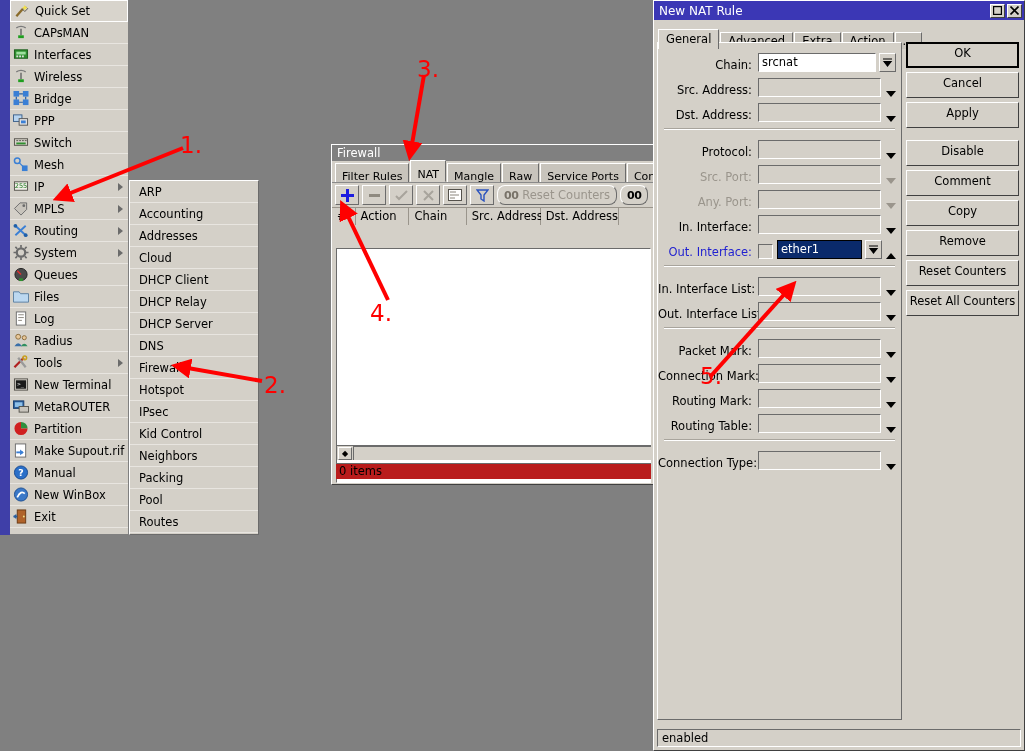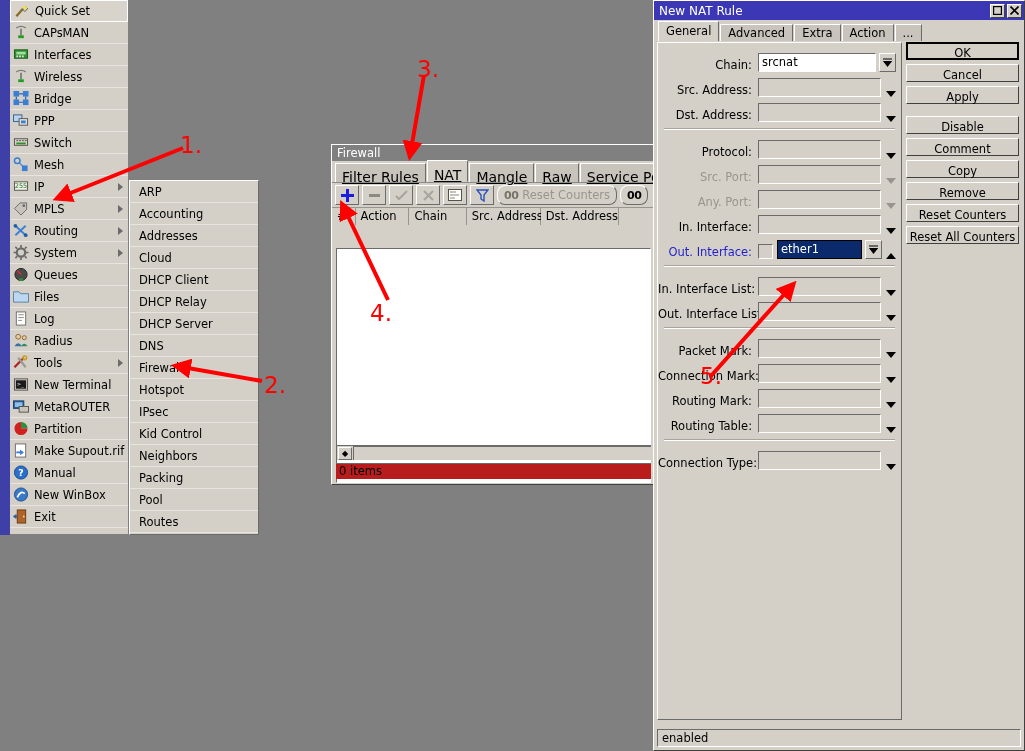--- a/index.html
+++ b/index.html
@@ -93,24 +93,23 @@
     border-bottom:1px solid #8a8a8a;
   }
   .fw-tab {
     height:19px; line-height:18px;
     padding:4px 6px;
     background:#c8c4bc;
     border-top:1px solid #ffffff;
     border-left:1px solid #ffffff;
     border-right:1px solid #6b6b6b;
     margin-right:1px;
-    font-size:14px;
+    font-size:11px;
     cursor:default;
     white-space:nowrap;
-    text-decoration:underline;
   }
   .fw-tab.active {
     height:22px; line-height:20px;
     background:#d4d0c8;
     border-bottom:1px solid #d4d0c8;
     position:relative; z-index:3;
   }
   #fw-toolbar {
     display:flex; align-items:center;
     height:24px;
@@ -203,21 +202,21 @@
     background:#d4d0c8;
     border-top:1px solid #ffffff; border-left:1px solid #ffffff;
     border-right:1px solid #404040; border-bottom:1px solid #404040;
     display:flex; align-items:center; justify-content:center;
     color:#000; font-size:10px; line-height:1;
     cursor:default;
   }
   #nat-tabs {
     display:flex; align-items:flex-end;
     height:20px; padding-left:4px;
-    margin-top:1px;
+    margin-top:9px;
   }
   .nat-tab {
     height:17px; line-height:16px;
     padding:0 7px;
     background:#c8c4bc;
     border-top:1px solid #ffffff; border-left:1px solid #ffffff;
     border-right:1px solid #6b6b6b;
     margin-right:1px;
     font-size:11.5px; cursor:default; white-space:nowrap;
   }
@@ -299,21 +298,21 @@
   }
   .divider {
     height:1px; margin:6px 6px 8px 6px;
     border-top:1px solid #a8a49c;
     border-bottom:1px solid #ffffff;
   }
   #btn-panel {
     position:absolute; right:5px; top:0; width:113px;
   }
   .dlg-btn {
-    width:113px; height:18px; margin-bottom:4px;
+    width:113px; height:26px; margin-bottom:4px;
     background:#d4d0c8;
     border-top:1px solid #ffffff; border-left:1px solid #ffffff;
     border-right:1px solid #404040; border-bottom:1px solid #404040;
     font-size:11.5px; line-height:20px; text-align:center;
     cursor:default;
   }
   .dlg-btn.default { border:2px solid #000000; line-height:18px; }
   .btn-gap { height:8px; }
   #nat-status {
     position:absolute; left:3px; right:3px; bottom:3px; height:18px;

